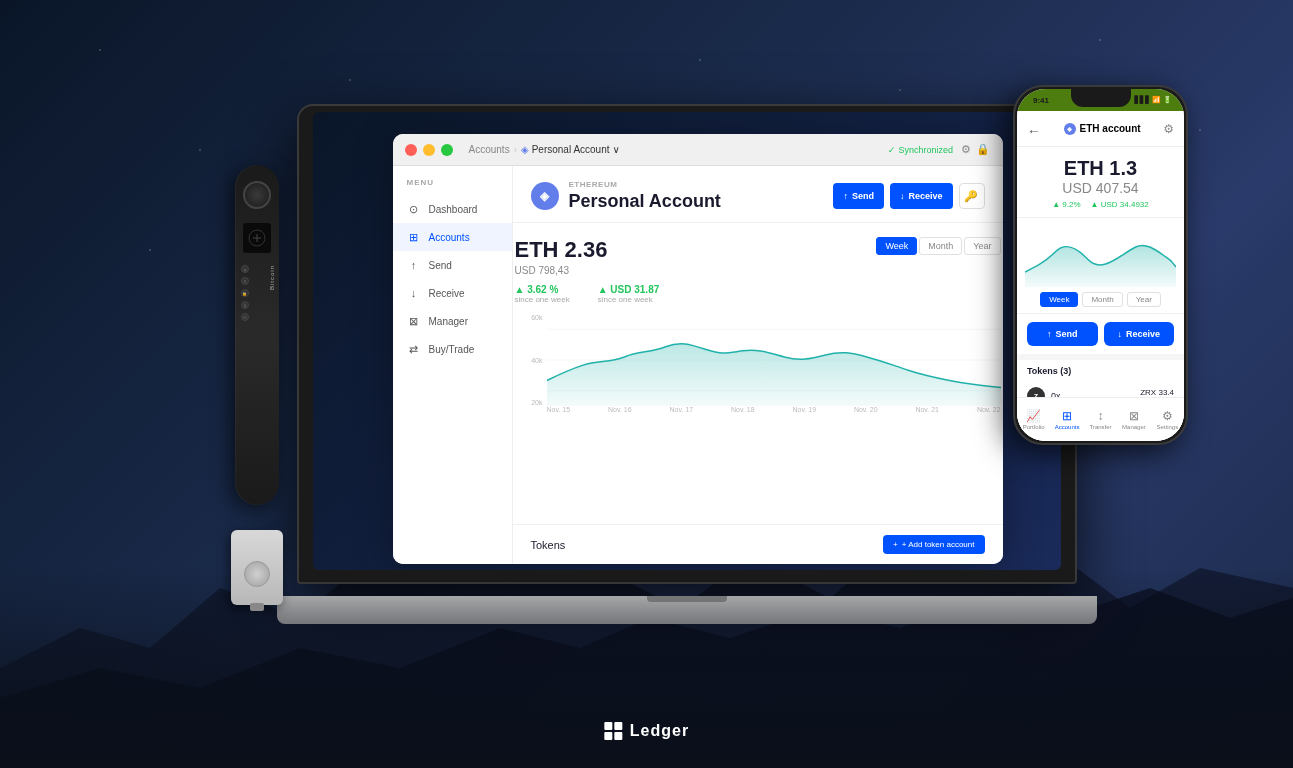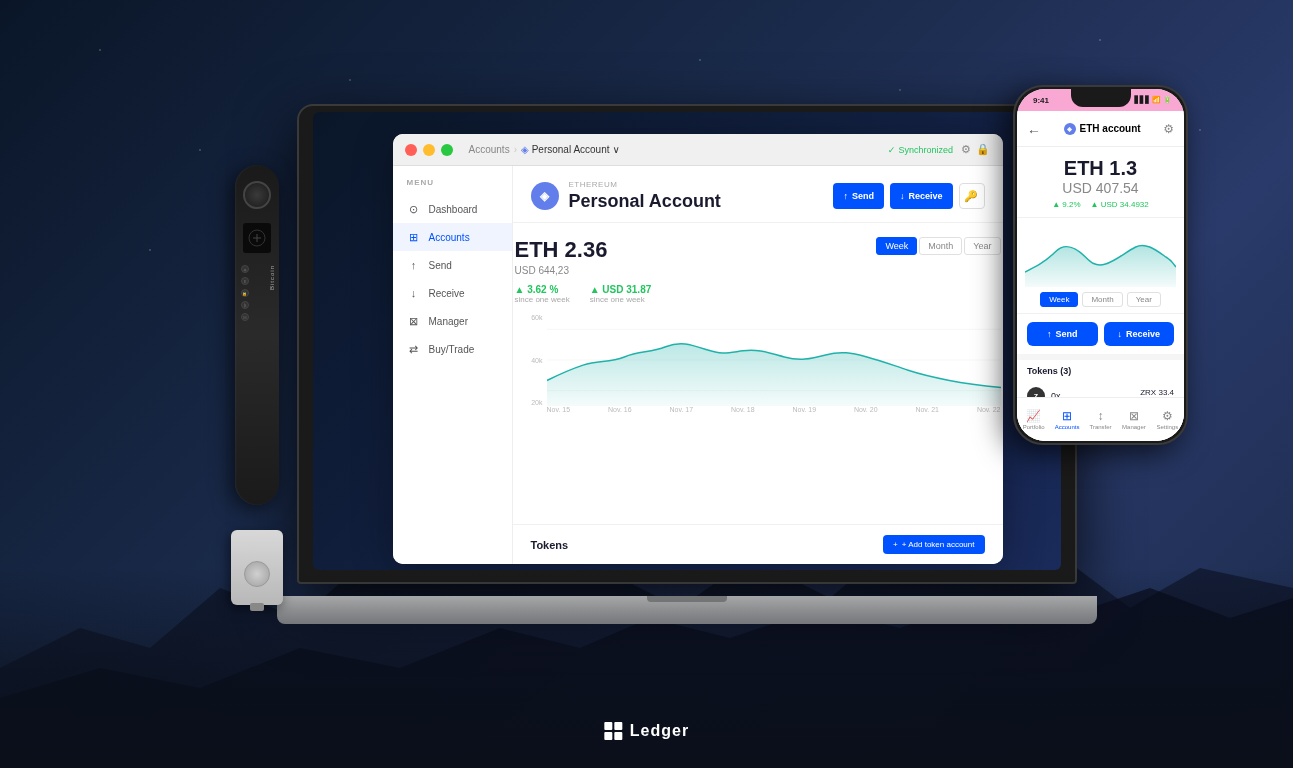--- a/index.html
+++ b/index.html
@@ -271,20 +271,21 @@
       font-weight: bold;
       margin-top: 2px;
     }
 
     .account-label {
       font-size: 8px;
       color: #aaa;
       text-transform: uppercase;
       letter-spacing: 0.5px;
       margin-bottom: 2px;
+      font-weight: bold;
     }
 
     .account-name-big {
       font-size: 18px;
       font-weight: 600;
       color: #1a1a2e;
     }
 
     .account-actions {
       display: flex;
@@ -360,21 +361,21 @@
     }
 
     .time-btn.active {
       background: #0052ff;
       color: white;
       border-color: #0052ff;
     }
 
     .stats-row {
       display: flex;
-      gap: 20px;
+      gap: 28px;
       margin-bottom: 10px;
     }
 
     .stat-item {
       display: flex;
       flex-direction: column;
     }
 
     .stat-value {
       font-size: 10px;
@@ -438,21 +439,21 @@
     .tokens-section {
       padding: 10px 18px;
       border-top: 1px solid #f0f0f0;
       display: flex;
       align-items: center;
       justify-content: space-between;
     }
 
     .tokens-label {
       font-size: 11px;
-      font-weight: 700;
+      font-weight: 400;
       color: #1a1a2e;
     }
 
     .btn-add-token {
       padding: 5px 10px;
       background: #0052ff;
       color: white;
       border: none;
       border-radius: 4px;
       font-size: 8px;
@@ -578,21 +579,21 @@
       left: 2px;
       right: 2px;
       bottom: 2px;
       background: #f8f9fa;
       border-radius: 28px;
       overflow: hidden;
     }
 
     .phone-status-bar {
       height: 22px;
-      background: #f9a8d4;
+      background: #4d7c0f;
       display: flex;
       align-items: center;
       justify-content: space-between;
       padding: 0 12px 0 16px;
       font-size: 8px;
       font-weight: 600;
       color: #1a1a1a;
     }
 
     .phone-status-right {
@@ -927,21 +928,21 @@
                     <span>Receive</span>
                   </button>
                   <button class="btn-key">🔑</button>
                 </div>
               </div>
 
               <div class="chart-section">
                 <div class="balance-row">
                   <div>
                     <div class="balance-eth">ETH 2.36</div>
-                    <div class="balance-usd">USD 644,23</div>
+                    <div class="balance-usd">USD 798,43</div>
                   </div>
                   <div class="time-filters">
                     <button class="time-btn active">Week</button>
                     <button class="time-btn">Month</button>
                     <button class="time-btn">Year</button>
                   </div>
                 </div>
 
                 <div class="stats-row">
                   <div class="stat-item">

